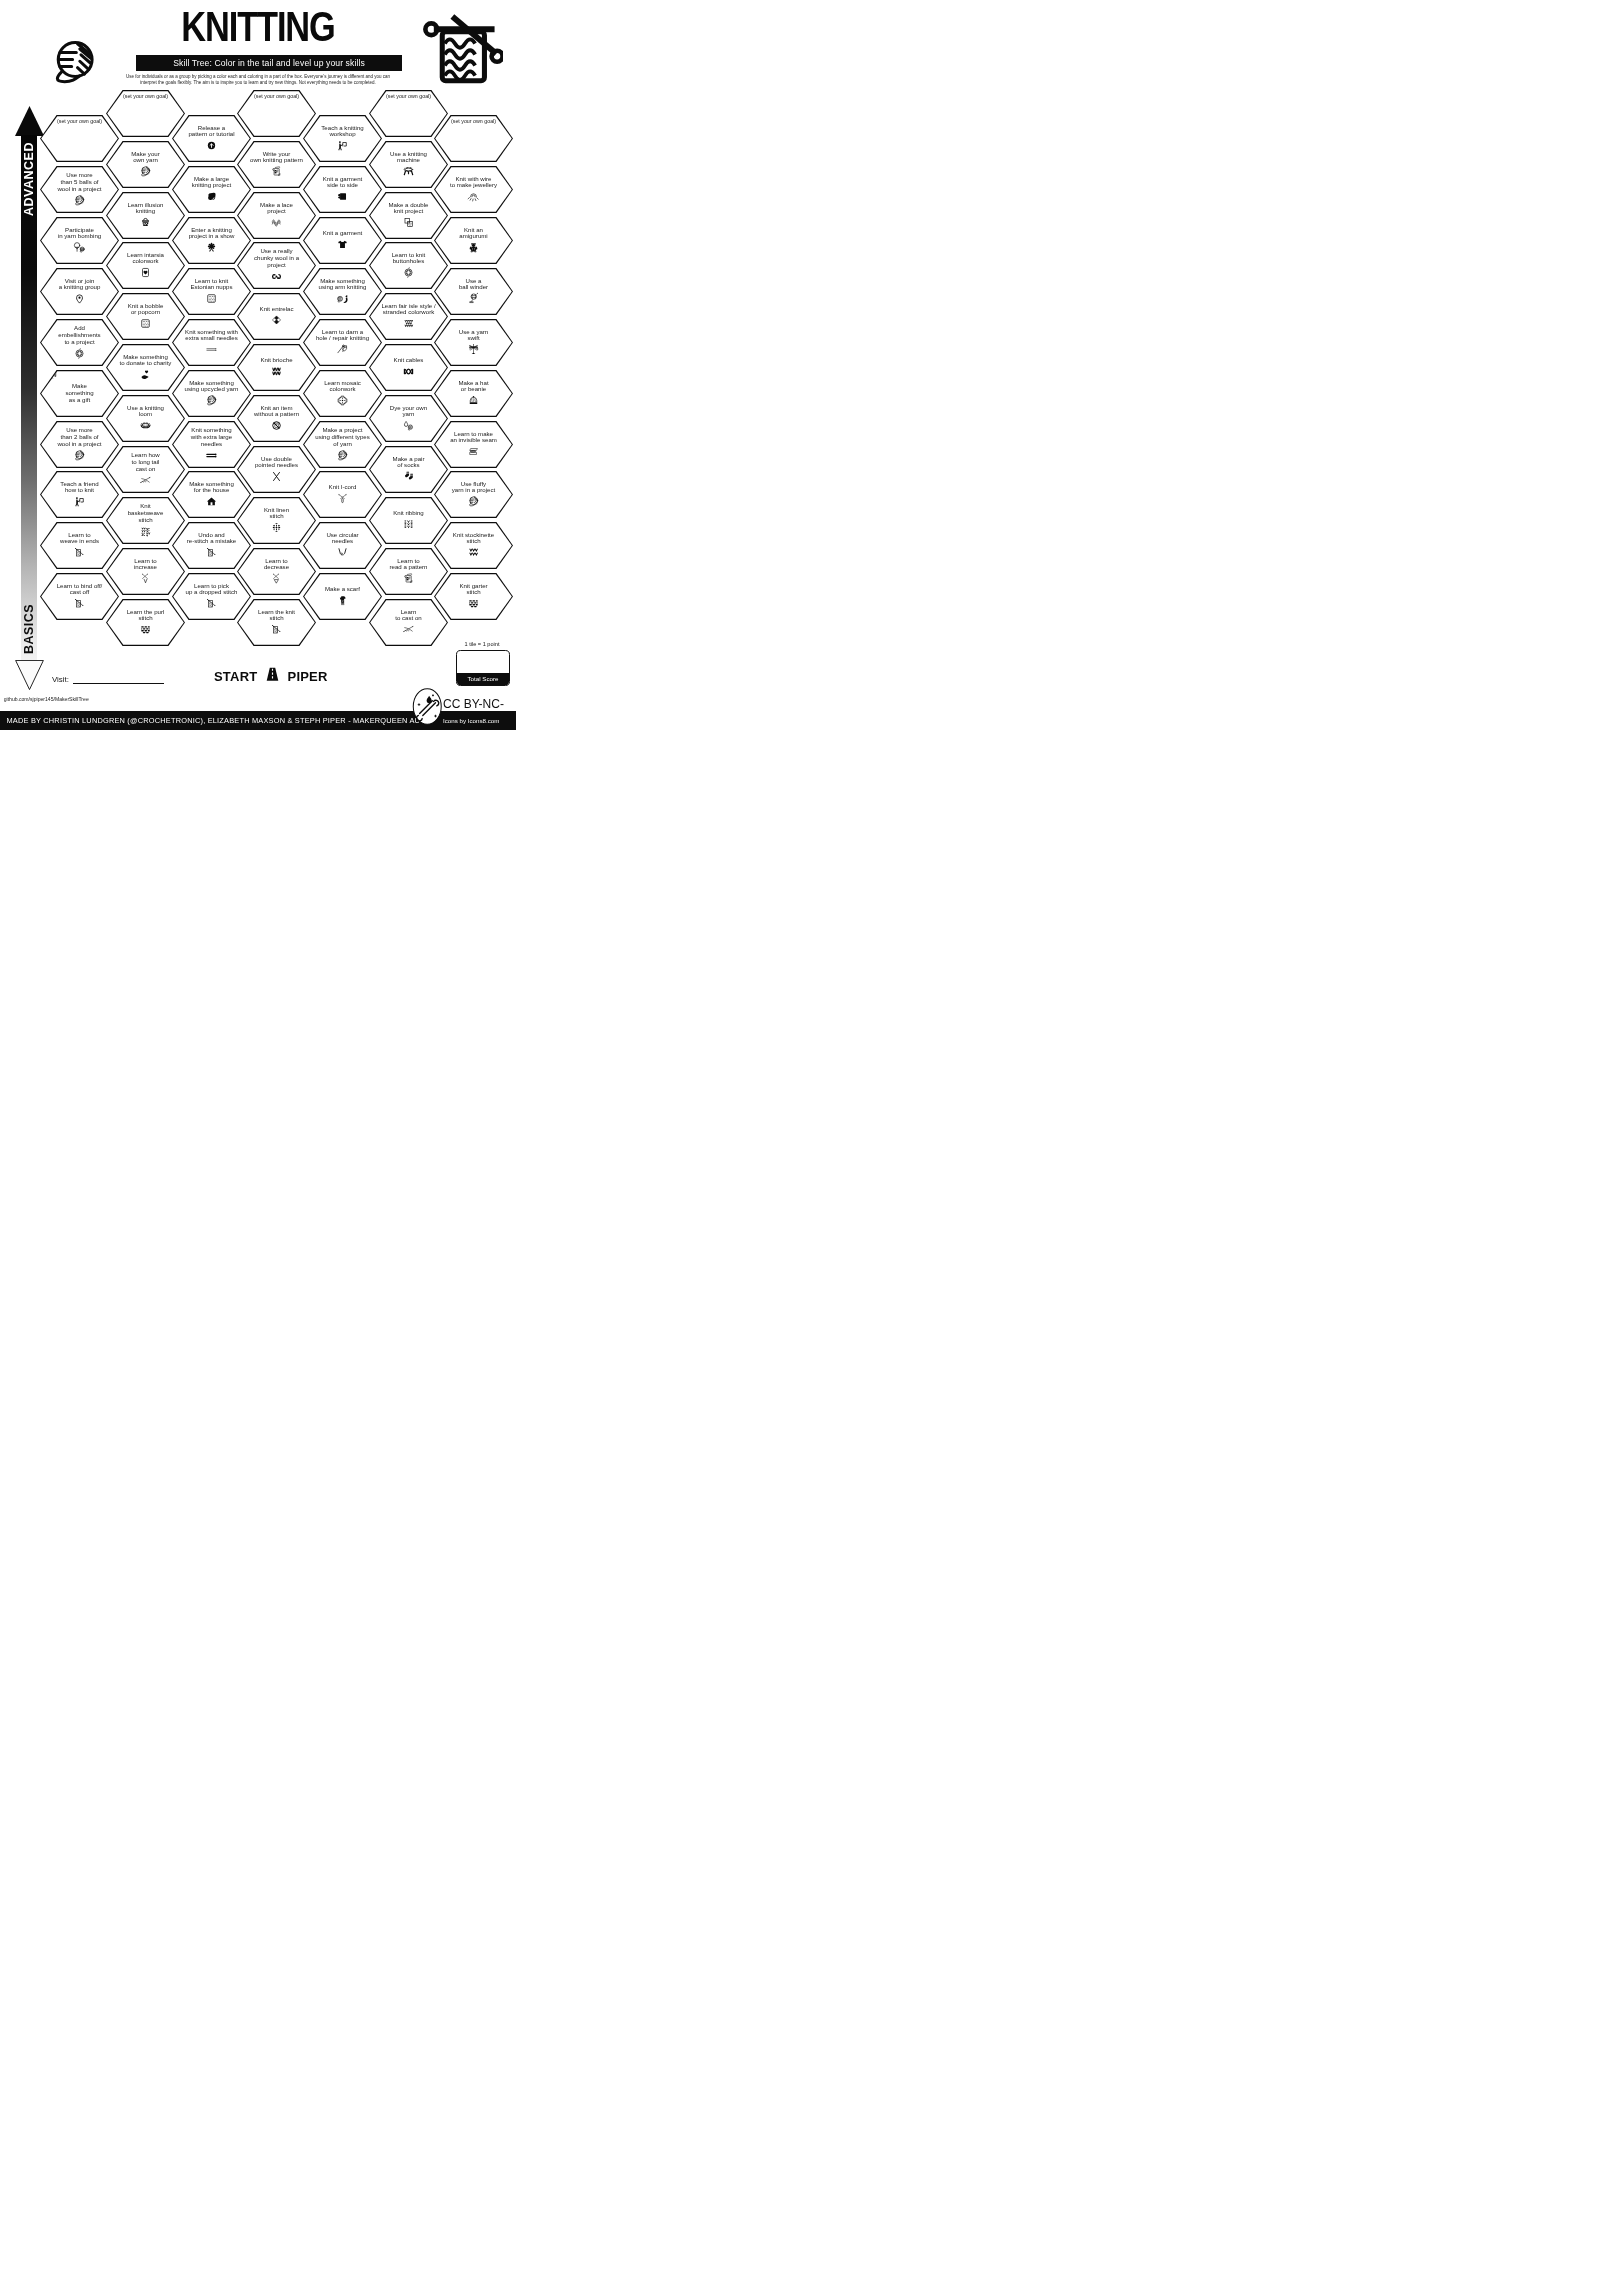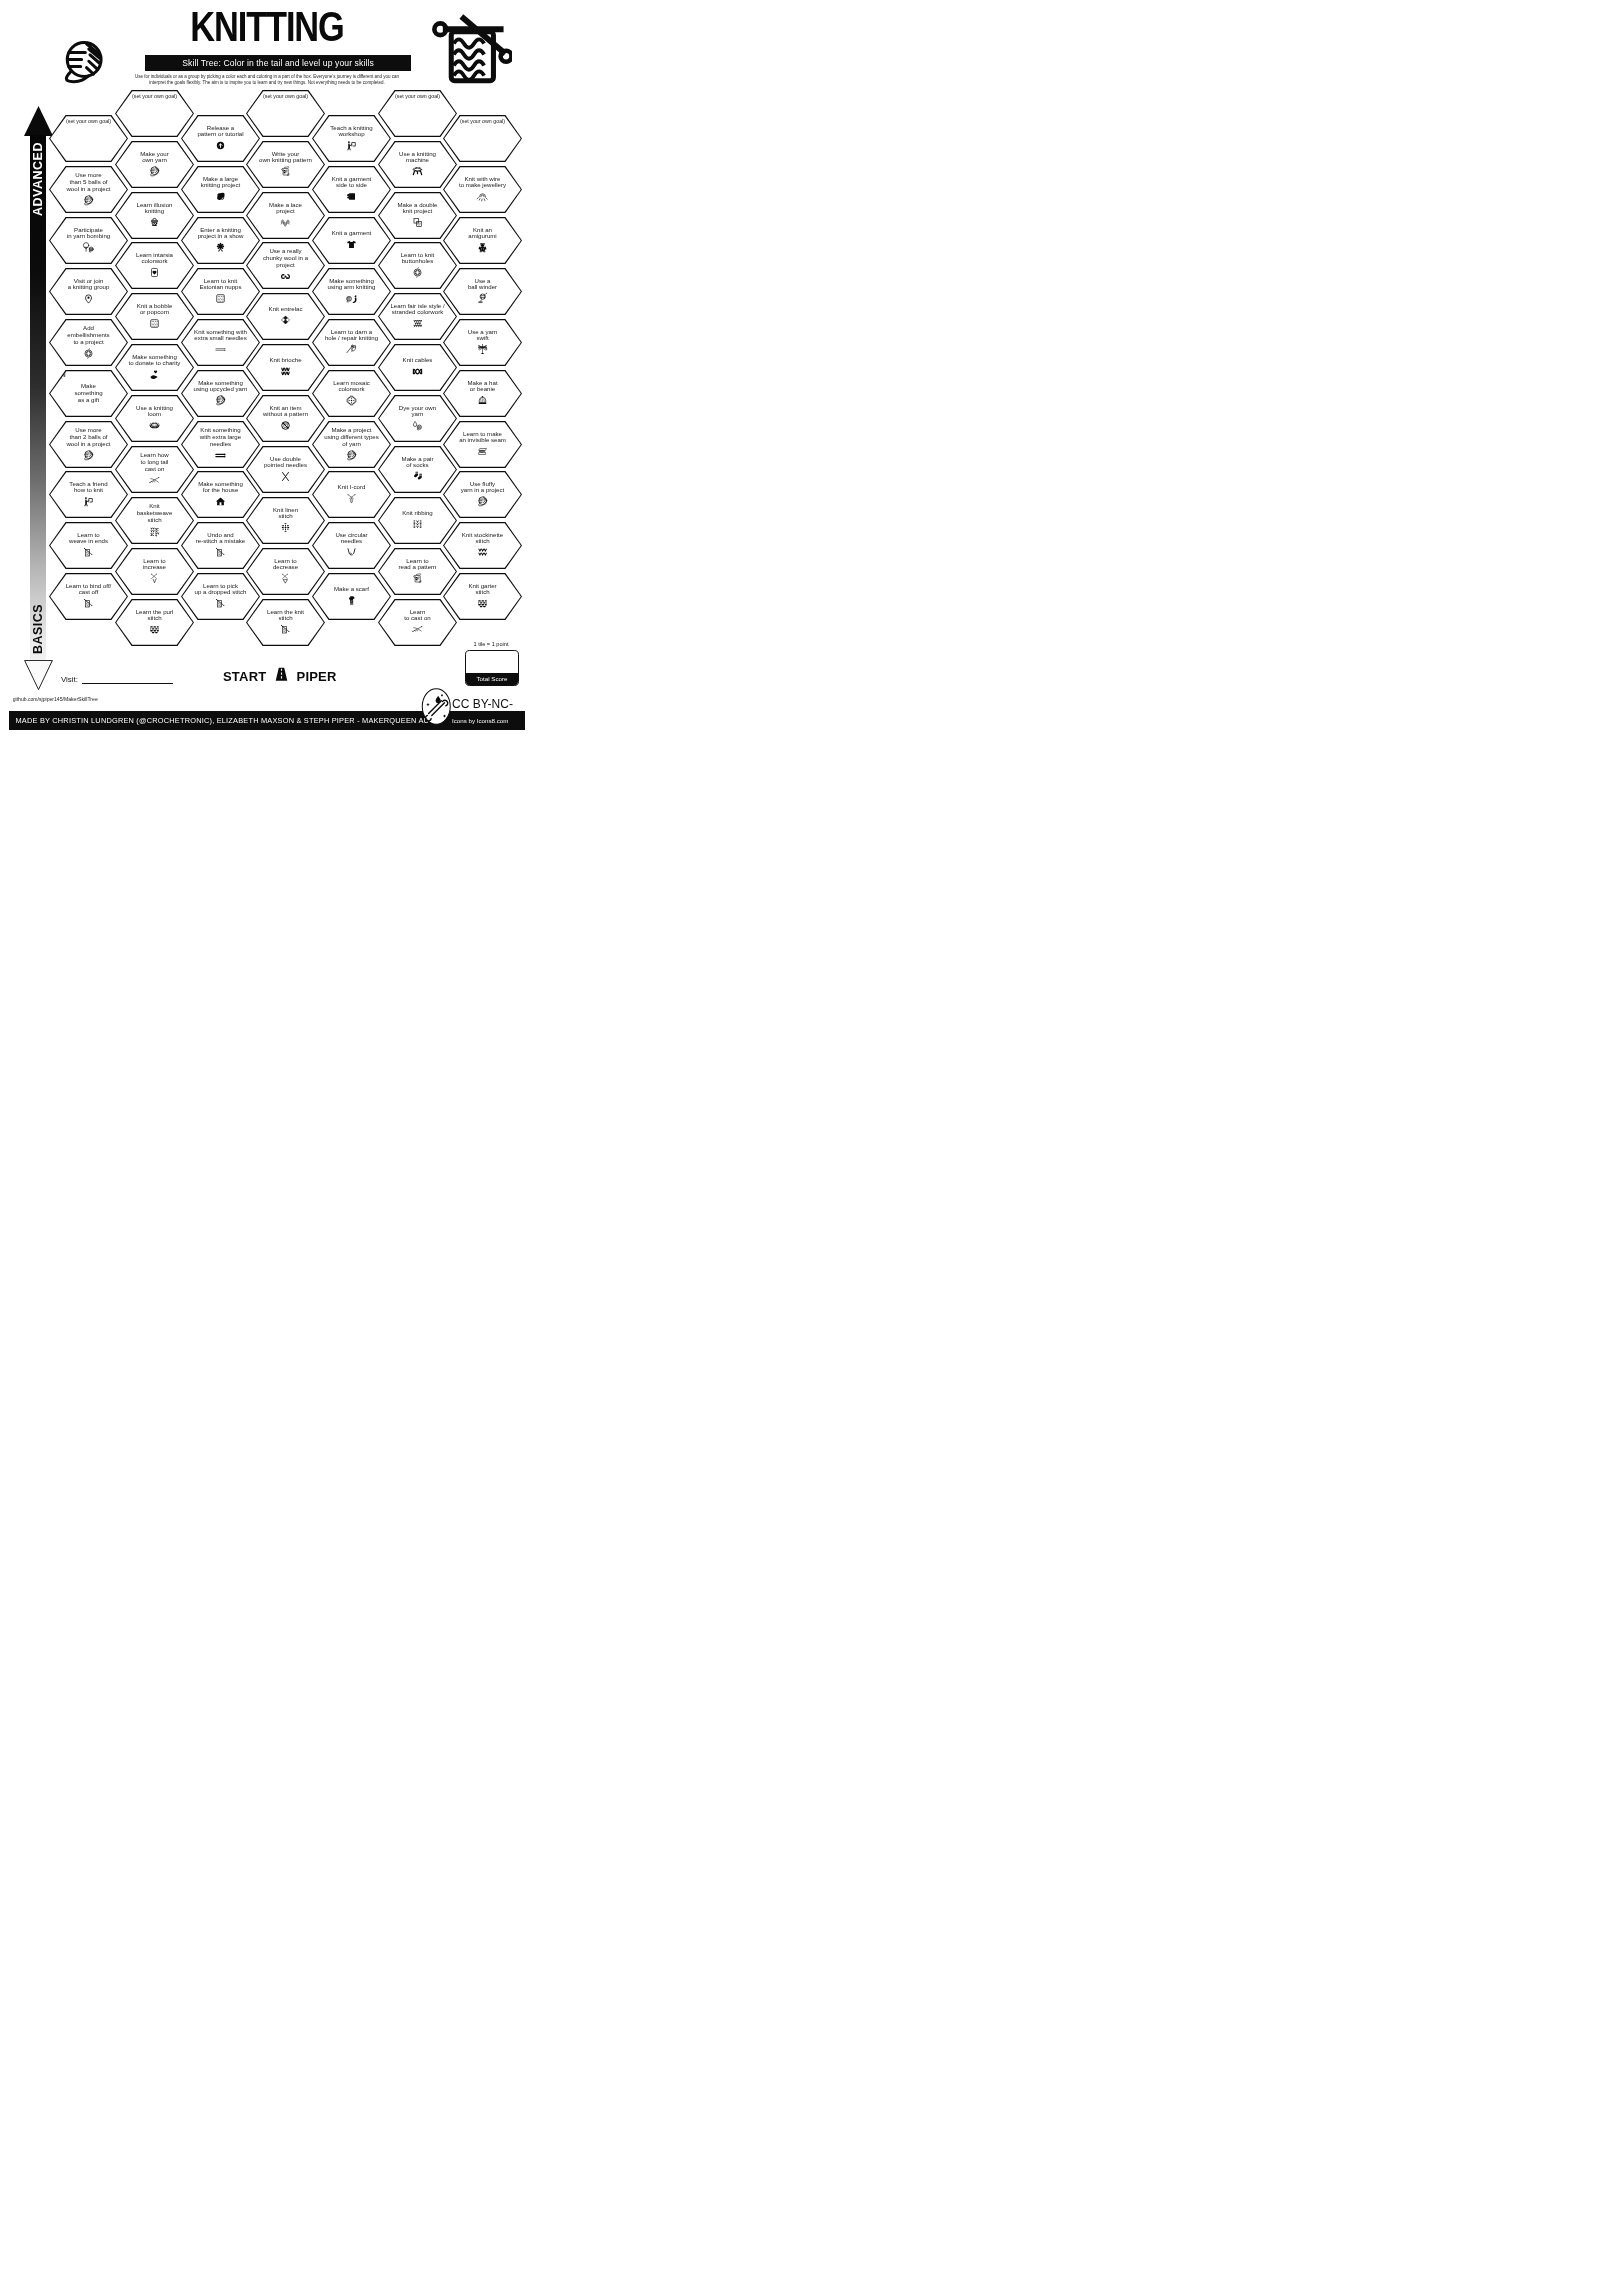--- a/index.html
+++ b/index.html
@@ -1,17 +1,17 @@
 <!DOCTYPE html>
 <html style="font-size:7.4px"><head>
 <meta charset="utf-8">
 <style>
   html,body{margin:0;padding:0;background:#ffffff;}
   .poster{position:relative;width:516px;height:730px;background:#fff;overflow:hidden;
-          font-family:"Liberation Sans", sans-serif;color:#111;margin-left:9px;}
+          font-family:"Liberation Sans", sans-serif;color:#111;}
   
   .title{position:absolute;left:0;right:0;top:4.6px;text-align:center;
          font-size:43px;font-weight:800;letter-spacing:-1.4px;line-height:1;
          transform:scaleX(.8);transform-origin:50% 0;color:#0a0a0a;}
   .subtitle-bar{position:absolute;left:136px;top:55px;width:266px;height:15.7px;background:#0d0d0d;
                 display:flex;align-items:center;justify-content:center;}
   .subtitle-bar span{color:#fff;font-size:8.6px;letter-spacing:0.1px;}
   .desc{position:absolute;left:88px;top:74px;width:340px;text-align:center;
         font-size:4.5px;line-height:1.42;color:#1c1c1c;}
   .logo{position:absolute;}

